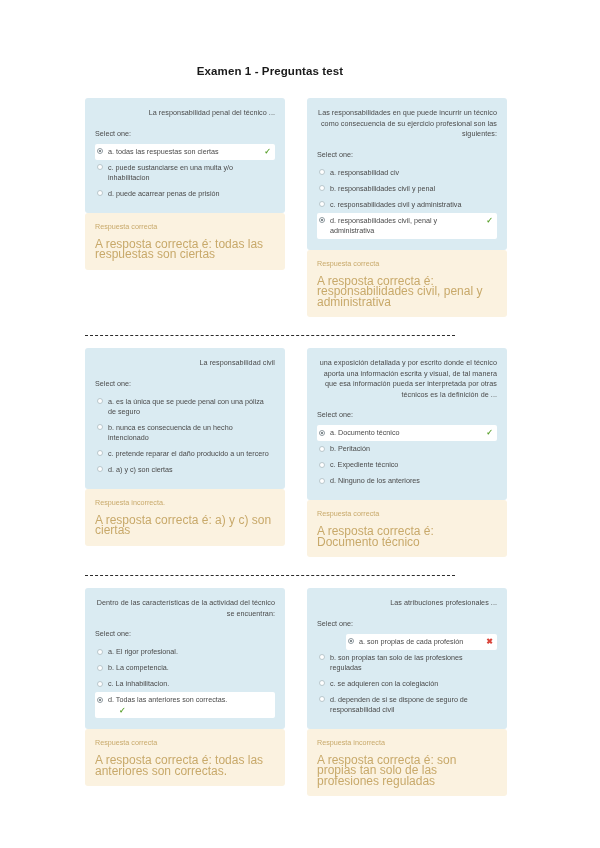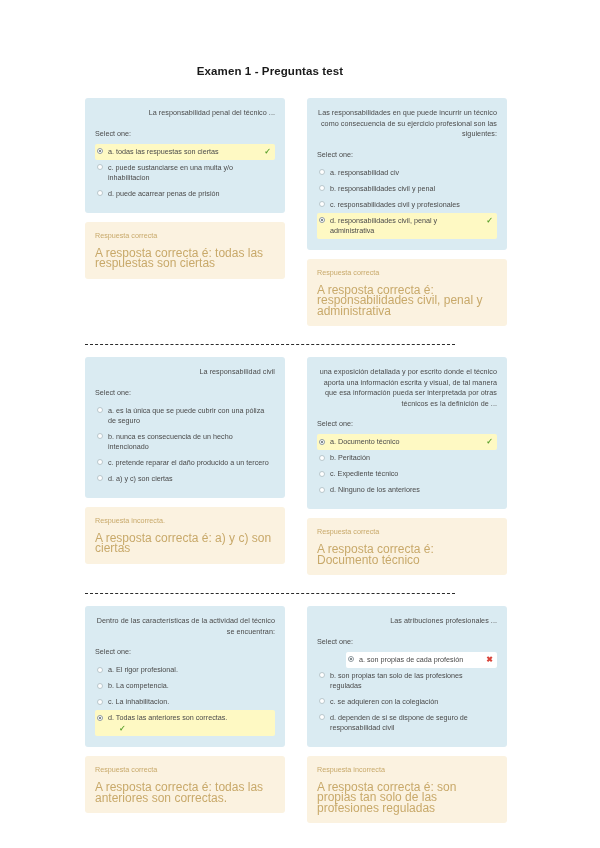--- a/index.html
+++ b/index.html
@@ -78,21 +78,21 @@
     align-items: flex-start;
     gap: 5px;
     font-size: 7.2px;
     line-height: 10px;
     color: #4a4a4a;
     padding: 3px 4px 3px 2px;
     border-radius: 2px;
     position: relative;
   }
   .opt.correct {
-    background: #fef9c3;
+    background: #ffffff;
   }
   .opt.wrong {
     background: #ffffff;
     margin-left: 29px;
   }
   .radio {
     flex: 0 0 auto;
     width: 6px;
     height: 6px;
     border-radius: 50%;
@@ -132,21 +132,20 @@
     display: block;
     margin-left: 11px;
     margin-top: 1px;
   }
   .feedback {
     background: #fbf2e0;
     border-radius: 3px;
     padding: 9px 10px 10px 10px;
     box-sizing: border-box;
     width: 200px;
-    margin-top: 9px;
     color: #c8a96a;
   }
   .fb-title {
     font-size: 7.2px;
     line-height: 10px;
     margin: 0 0 7px 0;
   }
   .fb-body {
     font-size: 12px;
     line-height: 10.5px;
@@ -201,21 +200,21 @@
           <li class="opt">
             <span class="radio"></span>
             <span class="opt-label">a. responsabilidad civ</span>
           </li>
           <li class="opt">
             <span class="radio"></span>
             <span class="opt-label">b. responsabilidades civil y penal</span>
           </li>
           <li class="opt">
             <span class="radio"></span>
-            <span class="opt-label">c. responsabilidades civil y profesionales</span>
+            <span class="opt-label">c. responsabilidades civil y administrativa</span>
           </li>
           <li class="opt correct">
             <span class="radio checked"></span>
             <span class="opt-label">d. responsabilidades civil, penal y administrativa</span>
             <span class="mark tick">✓</span>
           </li>
         </ul>
       </div>
       <div class="feedback">
         <p class="fb-title">Respuesta correcta</p>
@@ -227,21 +226,21 @@
   <hr class="divider">
 
   <div class="row row-2">
     <div class="col">
       <div class="qcard">
         <p class="qtext">La responsabilidad civil</p>
         <p class="select-one">Select one:</p>
         <ul class="opts">
           <li class="opt">
             <span class="radio"></span>
-            <span class="opt-label">a. es la única que se puede cubrir con una póliza de seguro</span>
+            <span class="opt-label">a. es la única que se puede penal con una póliza de seguro</span>
           </li>
           <li class="opt">
             <span class="radio"></span>
             <span class="opt-label">b. nunca es consecuencia de un hecho intencionado</span>
           </li>
           <li class="opt">
             <span class="radio"></span>
             <span class="opt-label">c. pretende reparar el daño producido a un tercero</span>
           </li>
           <li class="opt">

